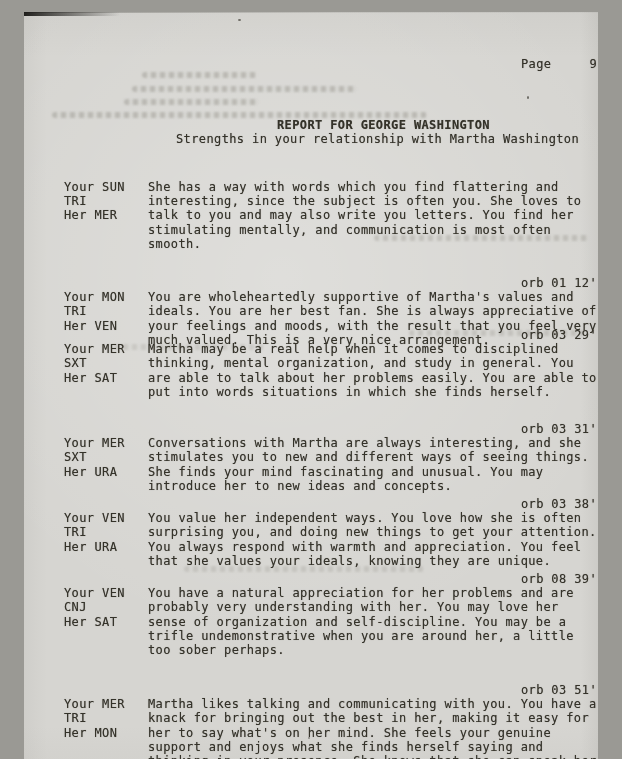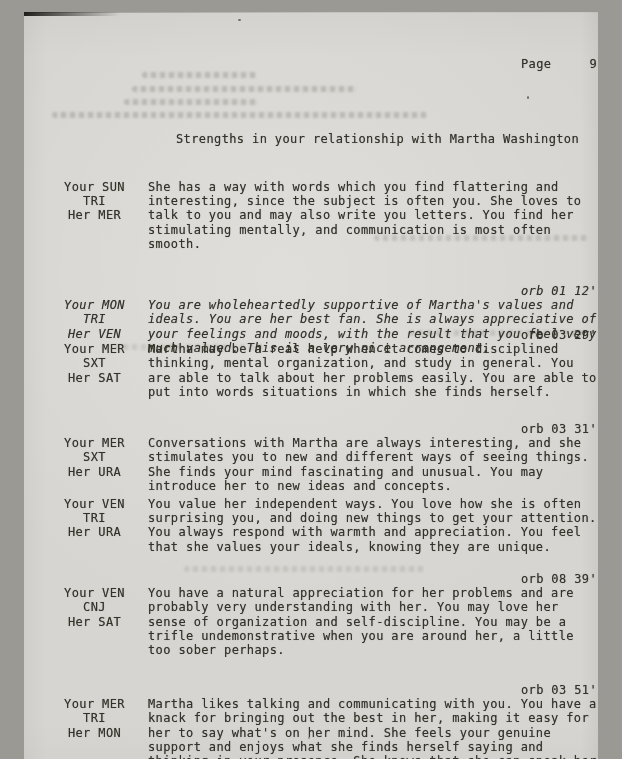--- a/index.html
+++ b/index.html
@@ -30,21 +30,21 @@
   .report-title {
     left: 253px; top: 106px;
     font-weight: bold;
   }
   .report-subtitle {
     left: 152px; top: 120px;
   }
   .section { left: 40px; width: 533px; }
   .orb-line { text-align: right; white-space: pre; }
   .section-body { display: flex; align-items: flex-start; }
-  .labels { flex: none; width: 61px; text-align: center; }
+  .labels { flex: none; width: 61px; text-align: left; }
   .labels div { white-space: pre; }
   .para { margin: 0 0 0 23px; white-space: pre; font: inherit; letter-spacing: inherit; }
 
   
   .bleed {
     position: absolute; height: 6px;
     background: repeating-linear-gradient(90deg,
       rgba(138,136,128,0.38) 0px, rgba(138,136,128,0.38) 5px,
       rgba(138,136,128,0.05) 5px, rgba(138,136,128,0.05) 9px);
     filter: blur(1.1px);
@@ -74,38 +74,39 @@
   <div class="bleed" style="left:28px;  top:100px; width:375px;"></div>
   <div class="bleed" style="left:350px; top:223px; width:215px; opacity:.8;"></div>
   <div class="bleed" style="left:385px; top:318px; width:175px; opacity:.7;"></div>
   <div class="bleed" style="left:90px;  top:332px; width:150px; opacity:.55;"></div>
   <div class="bleed" style="left:160px; top:554px; width:240px; opacity:.6;"></div>
   <div class="speck" style="left:214px; top:7px;  width:3px; height:2px;"></div>
   <div class="speck" style="left:503px; top:84px; width:2px; height:3px;"></div>
   <div class="speck" style="left:284px; top:725px; width:2px; height:2px; opacity:.7;"></div>
 
   <div class="abs pre page-number">Page     9</div>
+  <div class="abs pre report-title">REPORT FOR GEORGE WASHINGTON</div>
   <div class="abs pre report-subtitle">Strengths in your relationship with Martha Washington</div>
 
   <div class="abs section" style="top:168px;">
     <div class="section-body">
       <div class="labels">
         <div>Your SUN</div>
         <div>TRI</div>
         <div>Her MER</div>
       </div>
       <pre class="para">She has a way with words which you find flattering and
 interesting, since the subject is often you. She loves to
 talk to you and may also write you letters. You find her
 stimulating mentally, and communication is most often
 smooth.</pre>
     </div>
   </div>
 
-  <div class="abs section" style="top:272px;font-style:italic;">
+  <div class="abs section" style="top:264px;">
     <div class="orb-line">orb 01 12'</div>
     <div class="section-body">
       <div class="labels">
         <div>Your MON</div>
         <div>TRI</div>
         <div>Her VEN</div>
       </div>
       <pre class="para">You are wholeheartedly supportive of Martha's values and
 ideals. You are her best fan. She is always appreciative of
 your feelings and moods, with the result that you feel very
@@ -137,20 +138,21 @@
         <div>Her URA</div>
       </div>
       <pre class="para">Conversations with Martha are always interesting, and she
 stimulates you to new and different ways of seeing things.
 She finds your mind fascinating and unusual. You may
 introduce her to new ideas and concepts.</pre>
     </div>
   </div>
 
   <div class="abs section" style="top:485px;">
+    <div class="orb-line">orb 03 38'</div>
     <div class="section-body">
       <div class="labels">
         <div>Your VEN</div>
         <div>TRI</div>
         <div>Her URA</div>
       </div>
       <pre class="para">You value her independent ways. You love how she is often
 surprising you, and doing new things to get your attention.
 You always respond with warmth and appreciation. You feel
 that she values your ideals, knowing they are unique.</pre>

